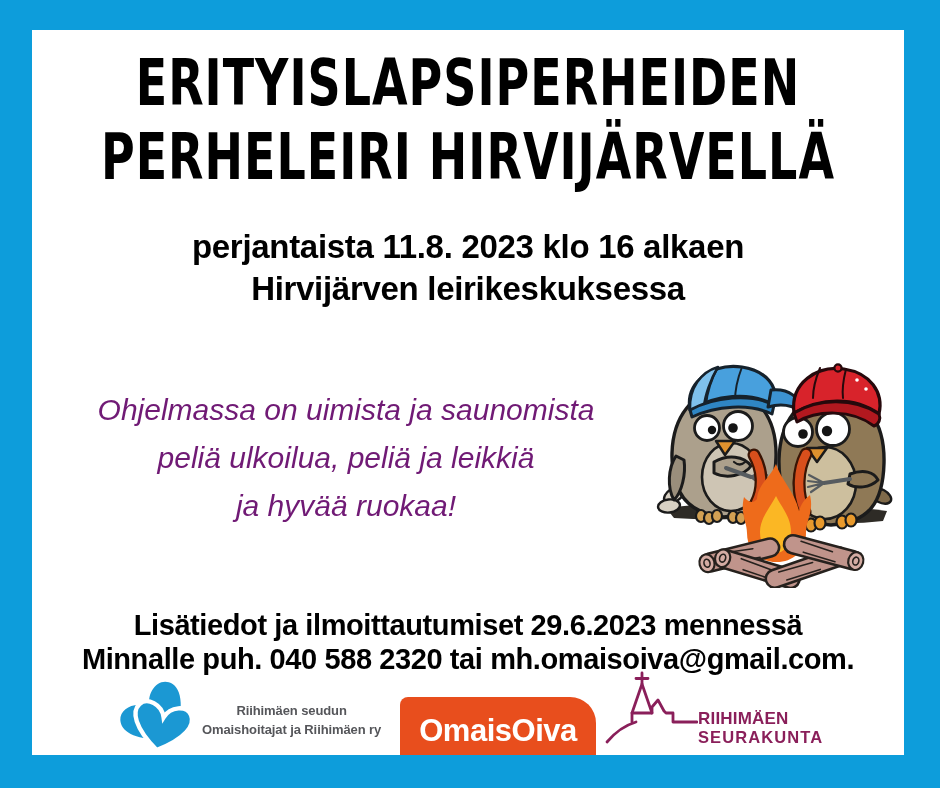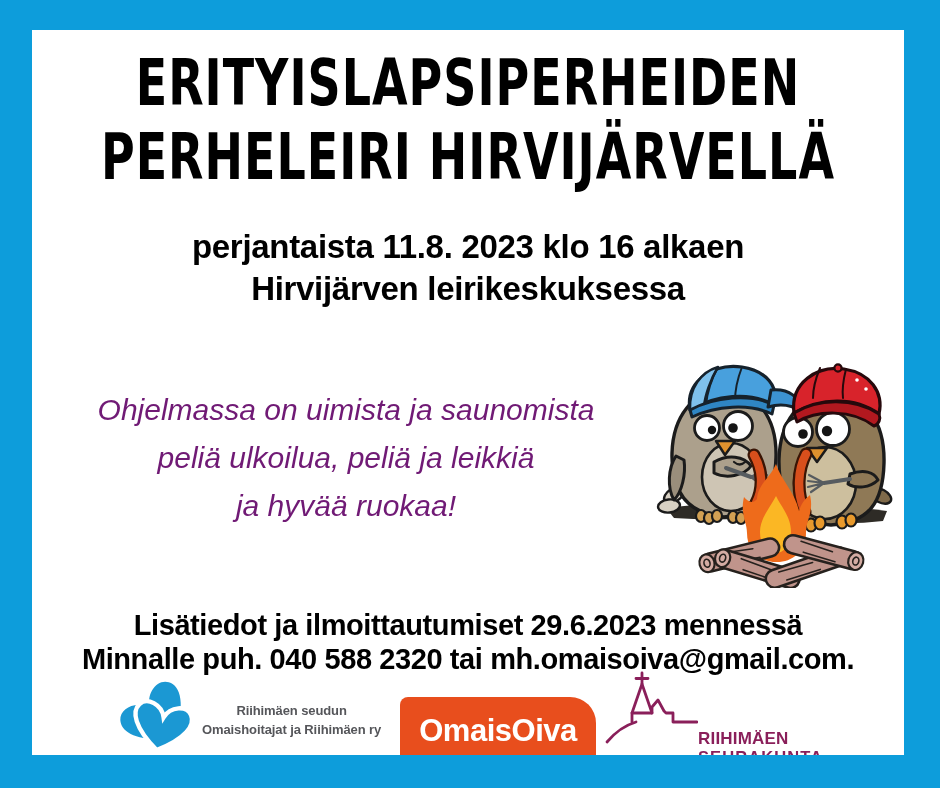--- a/index.html
+++ b/index.html
@@ -78,21 +78,21 @@
     background:#e84e1d;
     border-radius:8px 26px 10px 8px;
     color:#ffffff;
     display:flex; align-items:center; justify-content:center;
     font-weight:bold; font-size:31px; letter-spacing:-0.5px;margin-left:12px;
   }
 
   .church-icon-box { left:573px; top:640px; width:93px; height:80px; }
 
   .church-text { left:666px; top:680px; color:#8a1f5a; }
-  .church-text .l1 { font-size:17px; font-weight:bold; line-height:18px; letter-spacing:0.2px;margin-top:20px; }
+  .church-text .l1 { font-size:17px; font-weight:bold; line-height:18px; letter-spacing:0.2px; }
   .church-text .l2 { font-size:16.5px; font-weight:bold; line-height:19px; letter-spacing:1.1px; }
 </style>
 </head>
 <body>
 
 <div class="poster">
 
   <div class="abs title">
     <div>ERITYISLAPSIPERHEIDEN</div>
     <div>PERHELEIRI HIRVIJÄRVELLÄ</div>

